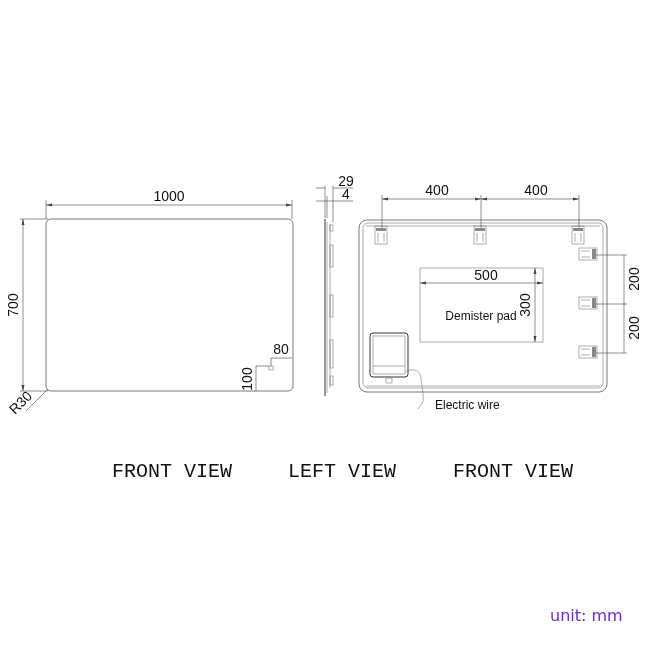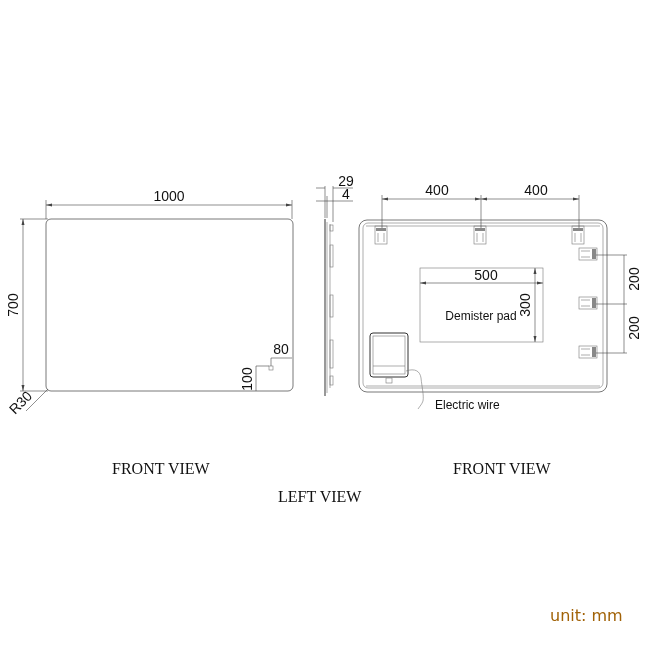--- a/index.html
+++ b/index.html
@@ -4,22 +4,22 @@
   <style>
     html, body { margin:0; padding:0; background:#ffffff; }
     body { width:650px; height:650px; position:relative; overflow:hidden; font-family:"Liberation Sans", sans-serif; }
     svg { position:absolute; left:0; top:0; }
     .ln { stroke:#555; stroke-width:0.8; fill:none; }
     .ln2 { stroke:#333; stroke-width:1; fill:none; }
     .thin { stroke:#777; stroke-width:0.6; fill:none; }
     .dim { stroke:#444; stroke-width:0.6; fill:none; }
     .dimtxt { font-family:"Liberation Sans", sans-serif; font-size:14px; fill:#111; }
     .small { font-family:"Liberation Sans", sans-serif; font-size:12px; fill:#111; }
-    .view-label { position:absolute; top:460px; font-family:Liberation Serif, serif; font-size:16px; color:#111; }
-    .unit { position:absolute; left:550px; top:606px; font-family:"DejaVu Sans", sans-serif; font-size:16px; color:#a16207; }
+    .view-label { position:absolute; top:460px; font-family:Liberation Mono, monospace; font-size:20px; color:#111; }
+    .unit { position:absolute; left:550px; top:606px; font-family:"DejaVu Sans", sans-serif; font-size:16px; color:#6d28d9; }
   </style>
 </head>
 <body>
 
 <svg width="650" height="650" viewBox="0 0 650 650">
 
   <g>
     <rect x="46" y="219" width="247" height="172" rx="5" ry="5" class="ln"></rect>
 
     <line x1="46" y1="205" x2="292" y2="205" class="dim"></line>
@@ -139,15 +139,15 @@
       <line x1="373" y1="366" x2="405" y2="366" class="thin"></line>
       <rect x="386" y="378" width="6" height="5" class="thin"></rect>
     </g>
 
     <path d="M406,371 C415,368 420,371 421,378 C422,388 424,395 423,401 C422,404 420,406 418,409" class="thin"></path>
     <text x="435" y="409" class="small">Electric wire</text>
   </g>
 </svg>
 
 <div class="view-label" style="left:112px;">FRONT VIEW</div>
-<div class="view-label" style="left:278px;margin-top:28px;">LEFT VIEW</div>
+<div class="view-label" style="left:288px;">LEFT VIEW</div>
 <div class="view-label" style="left:453px;">FRONT VIEW</div>
 <div class="unit">unit: mm</div>
 
 </body></html>

